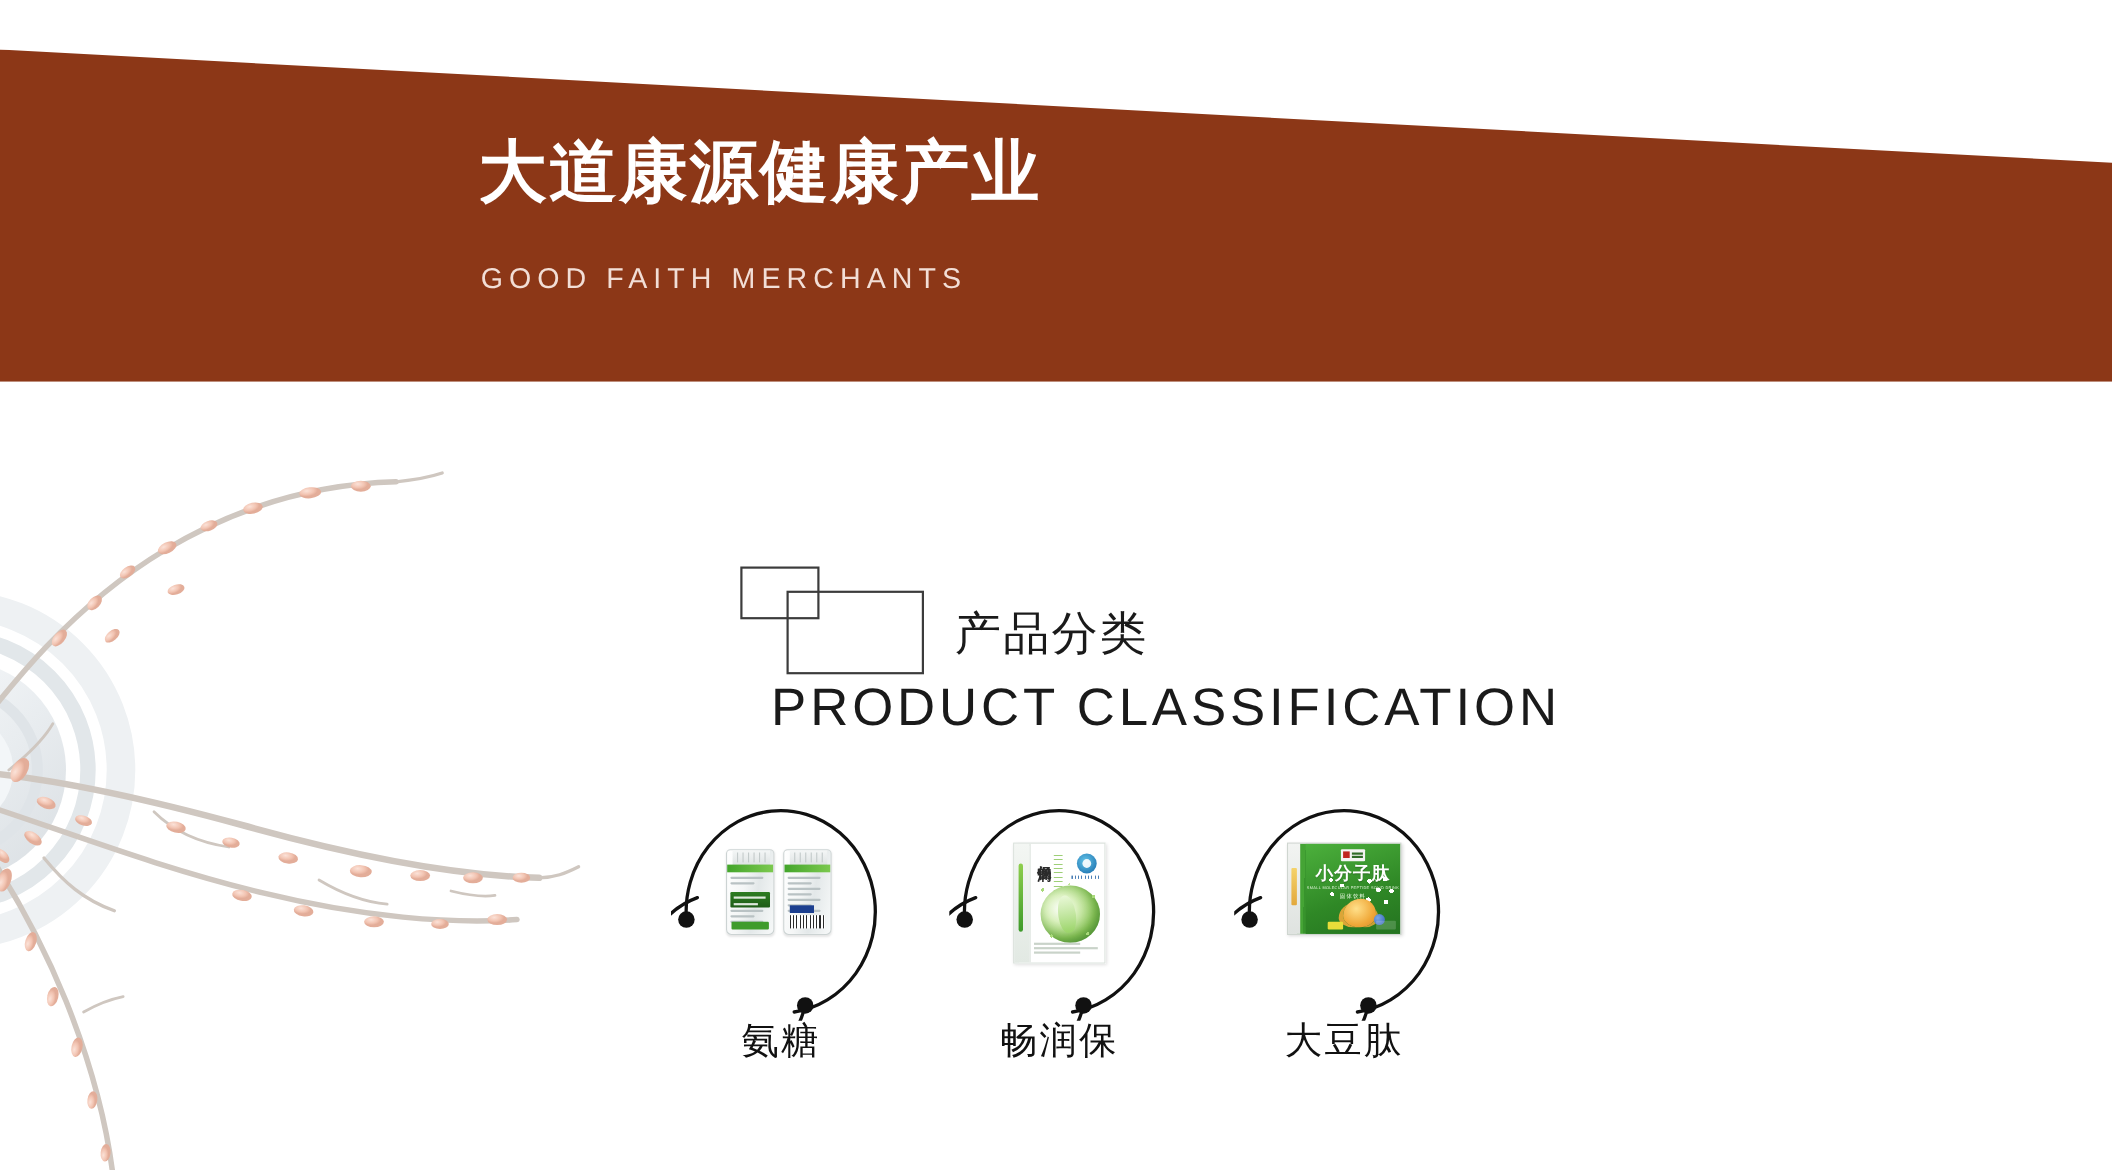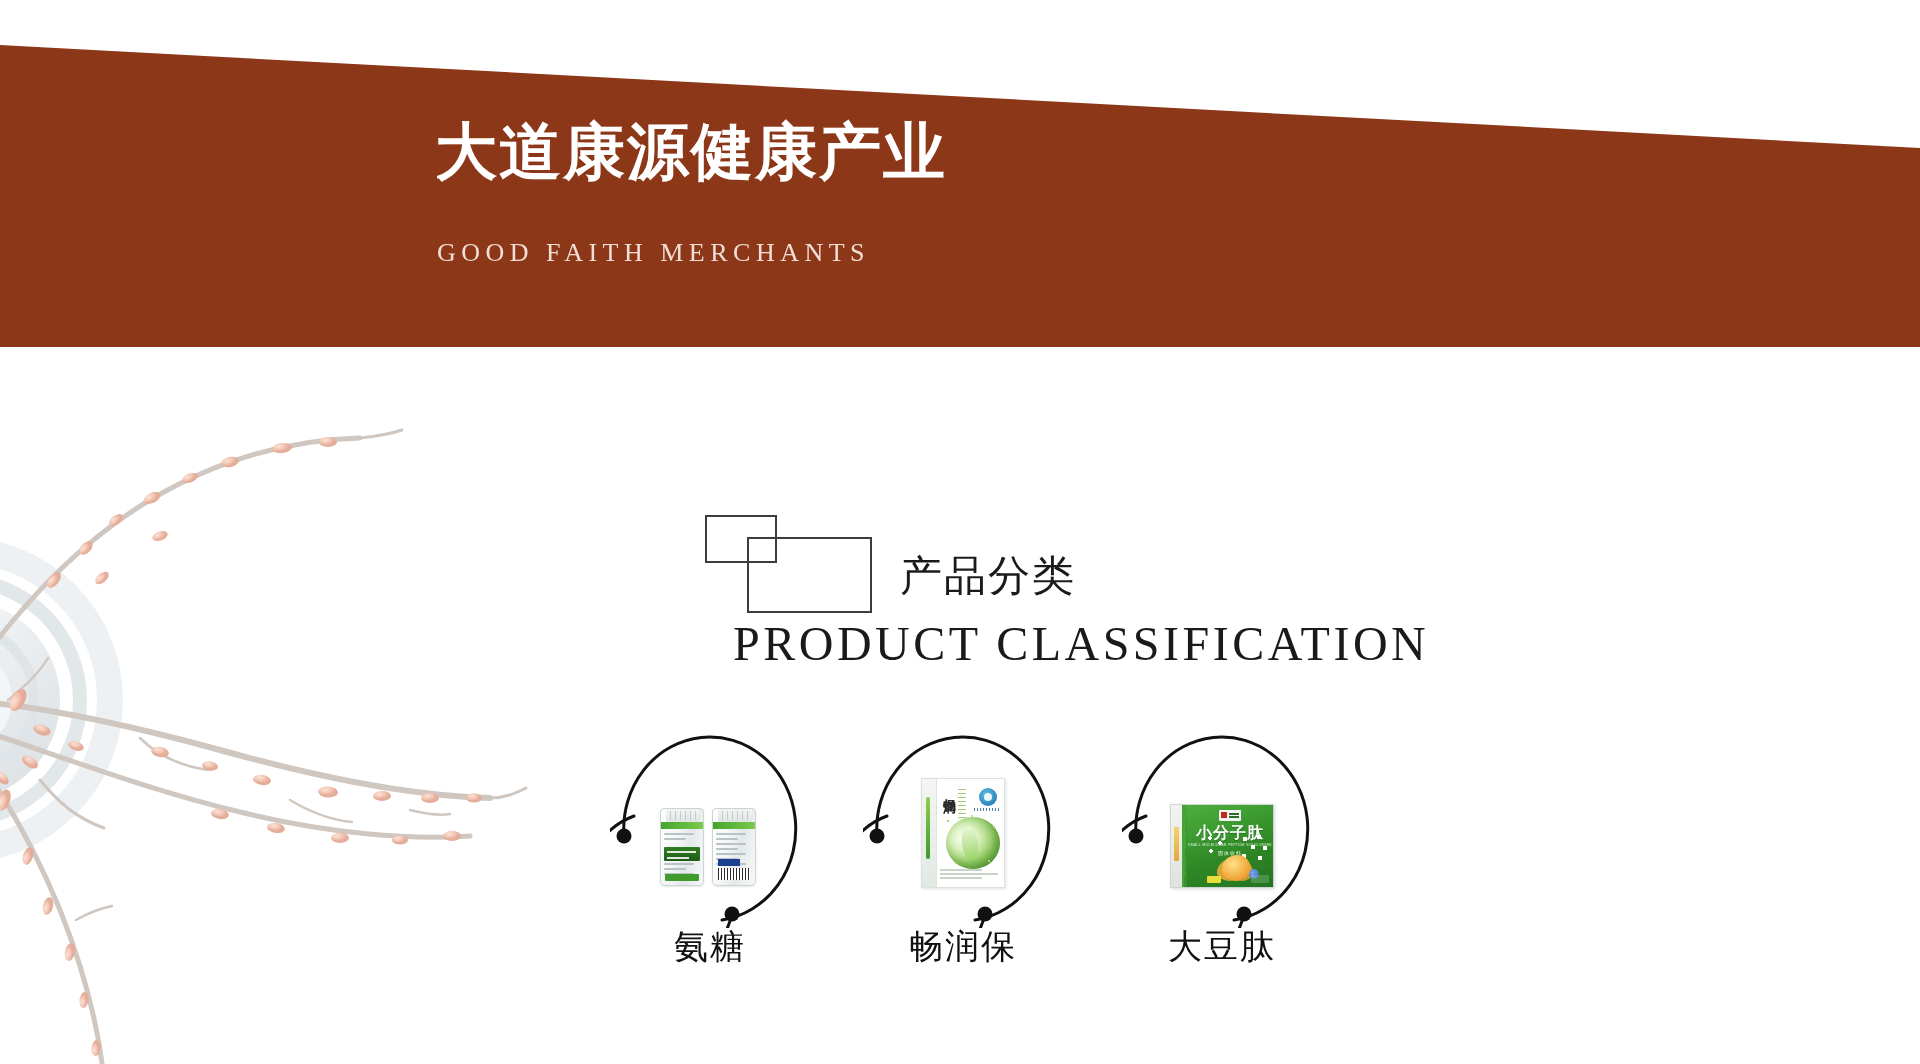--- a/index.html
+++ b/index.html
@@ -19,47 +19,46 @@
     background:#8C3717;
     clip-path:polygon(0 45px, 1920px 148px, 1920px 347px, 0 347px);
     z-index:2;
   }
   .banner-title{
     position:absolute;left:435px;top:126px;
     font-size:62px;line-height:1;
     color:#ffffff;
     font-weight:700;
     letter-spacing:2px;
-    font-family:Liberation Mono, monospace;
+    font-family:Liberation Sans, sans-serif;
     white-space:nowrap;
     z-index:3;
   }
   .banner-subtitle{
     position:absolute;left:437px;top:240px;
     font-size:26px;line-height:1;
     color:#f2ded6;
     font-weight:300;
     letter-spacing:5.5px;
     white-space:nowrap;
     z-index:3;
-    font-family:Liberation Serif, serif;
   }
 
   
   .branch-wrap{
     position:absolute;left:-110px;top:400px;
     width:640px;height:680px;
     z-index:1;
     pointer-events:none;
   }
   .branch-wrap svg{display:block;width:100%;height:100%;}
 
   
   .section-head{
-    position:absolute;left:700px;top:510px;width:620px;height:190px;z-index:4;font-family:Liberation Serif, serif;
+    position:absolute;left:668px;top:510px;width:620px;height:190px;z-index:4;
   }
   .rect-small{
     position:absolute;left:5px;top:5px;width:72px;height:48px;
     border:2px solid #3c3c3c;box-sizing:border-box;
   }
   .rect-big{
     position:absolute;left:47px;top:27px;width:125px;height:76px;
     border:2px solid #3c3c3c;box-sizing:border-box;
   }
   .cn-heading{
@@ -84,21 +83,21 @@
   .product.p1{left:263px;}
   .product.p2{left:522px;}
 
   .ring{
     position:absolute;left:0;top:0;width:200px;height:200px;
   }
   .ring svg{display:block;width:200px;height:200px;}
 
   .shot{
     position:absolute;left:34px;top:38px;width:132px;height:122px;
-    display:flex;align-items:flex-end;justify-content:center;
+    display:flex;align-items:flex-start;justify-content:center;
   }
 
   .prod-label{
     position:absolute;left:0;top:198px;width:200px;
     text-align:center;
     font-size:34px;line-height:1.2;color:#111111;
     letter-spacing:2px;font-weight:500;
   }
 
   

